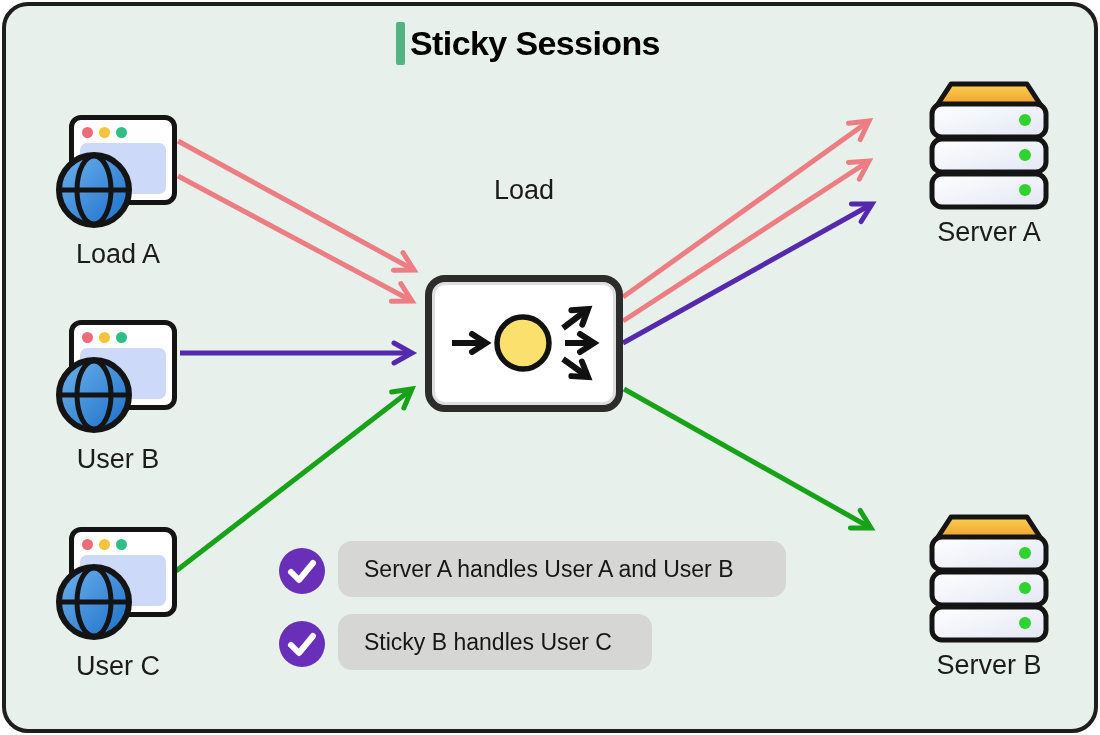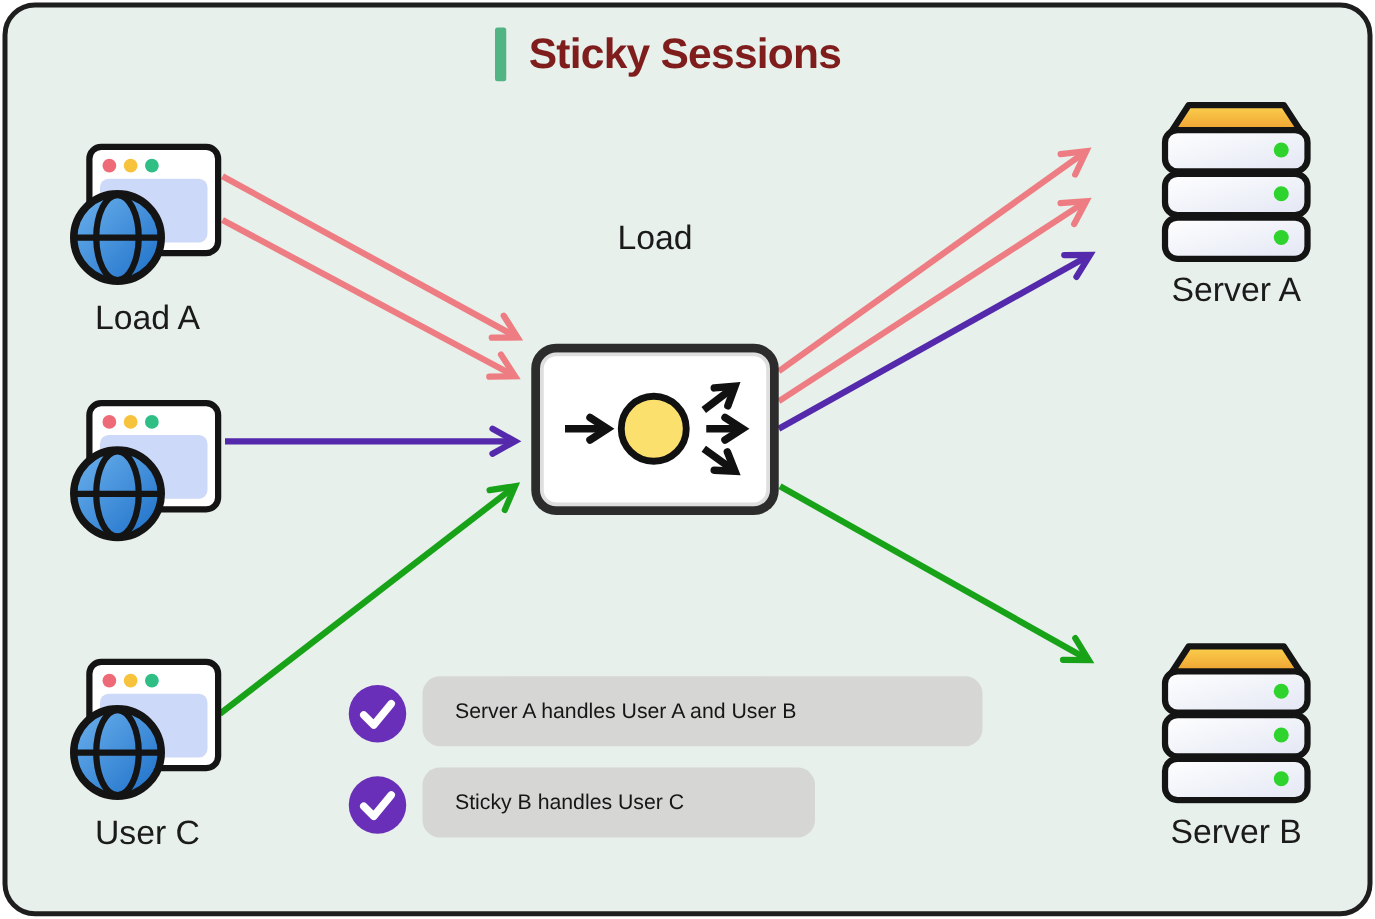--- a/index.html
+++ b/index.html
@@ -8,21 +8,21 @@
     font-family:"Liberation Sans","DejaVu Sans",sans-serif;
     -webkit-font-smoothing:antialiased;
   }
   .frame{
     position:absolute;left:2px;top:2px;width:1088px;height:723px;
     border:4px solid #1e1e1e;border-radius:26px;background:#e7f0ea;
   }
   
   .title-row{position:absolute;left:396px;top:22px;display:flex;align-items:center;z-index:3;}
   .accent-bar{width:9px;height:43px;border-radius:2px;background:#53b483;}
-  .page-title{margin:0 0 0 18px;font-size:34px;font-weight:700;color:#7f1d1d;letter-spacing:-0.6px;line-height:43px;}
+  .page-title{margin:0 0 0 5px;font-size:34px;font-weight:700;color:#000000;letter-spacing:-0.6px;line-height:43px;}
   
   .arrows{position:absolute;left:0;top:0;z-index:1;pointer-events:none;}
   
   .user-node{position:absolute;width:130px;height:165px;z-index:2;}
   .browser{
     position:absolute;left:14px;top:2px;width:98px;height:80px;
     background:#ffffff;border:5px solid #141414;border-radius:12px;
   }
   .b-dot{position:absolute;top:7px;width:11px;height:11px;border-radius:50%;}
   .b-dot.d1{left:8px;background:#ef6a77;}
@@ -47,21 +47,21 @@
   .lb-box svg{position:absolute;left:0;top:0;}
   
   .server-node{position:absolute;width:120px;height:175px;z-index:2;margin-left:27px;}
   .server-node .node-label{top:137px;width:120px;}
   
   .check-badge{position:absolute;left:278px;z-index:2;}
   .note-pill{
     position:absolute;left:338px;height:56px;z-index:2;
     background:#d6d6d4;border-radius:14px;
     display:flex;align-items:center;padding:0 26px;box-sizing:border-box;
-    font-size:17px;color:#161616;white-space:nowrap;
+    font-size:23px;color:#161616;white-space:nowrap;
   }
 </style>
 </head>
 <body>
 
 <div class="frame" style="background-color: rgb(231, 240, 234);"></div>
 
 <div class="title-row">
   <div class="accent-bar" style="background-color: rgb(83, 180, 131);"></div>
   <h1 class="page-title">Sticky Sessions</h1>
@@ -121,20 +121,21 @@
     <defs>
         <linearGradient id="gbB" x1="0" y1="0" x2="1" y2="1">
       <stop offset="0" stop-color="#6db2ed"></stop>
           <stop offset="1" stop-color="#1b6ec8"></stop>
     </linearGradient>
       </defs>
     <circle cx="39" cy="39" r="35" fill="url(#gbB)" stroke="#141414" stroke-width="6"></circle>
     <ellipse cx="39" cy="39" rx="17" ry="34" fill="none" stroke="#141414" stroke-width="5"></ellipse>
     <line x1="5" y1="39" x2="73" y2="39" stroke="#141414" stroke-width="5"></line>
   </svg>
+  <div class="node-label">User B</div>
 </div>
 
 <div class="user-node" style="left:55px;top:525px;">
   <div class="browser">
     <span class="b-dot d1"></span>
     <span class="b-dot d2"></span>
     <span class="b-dot d3"></span>
     <div class="b-page"></div>
   </div>
   <svg class="globe" width="78" height="78" viewBox="0 0 78 78">

